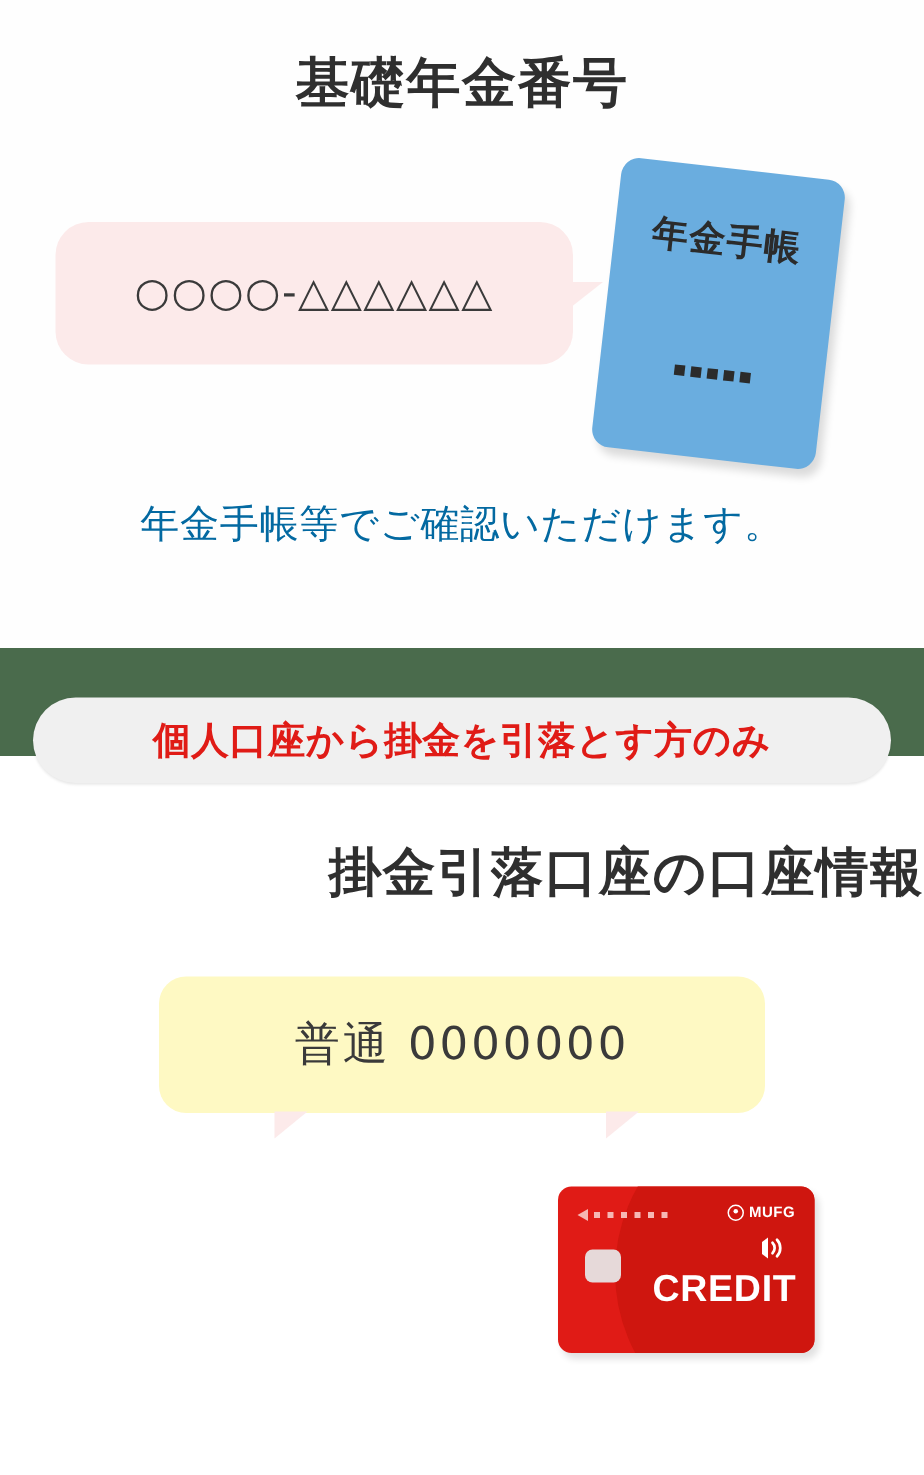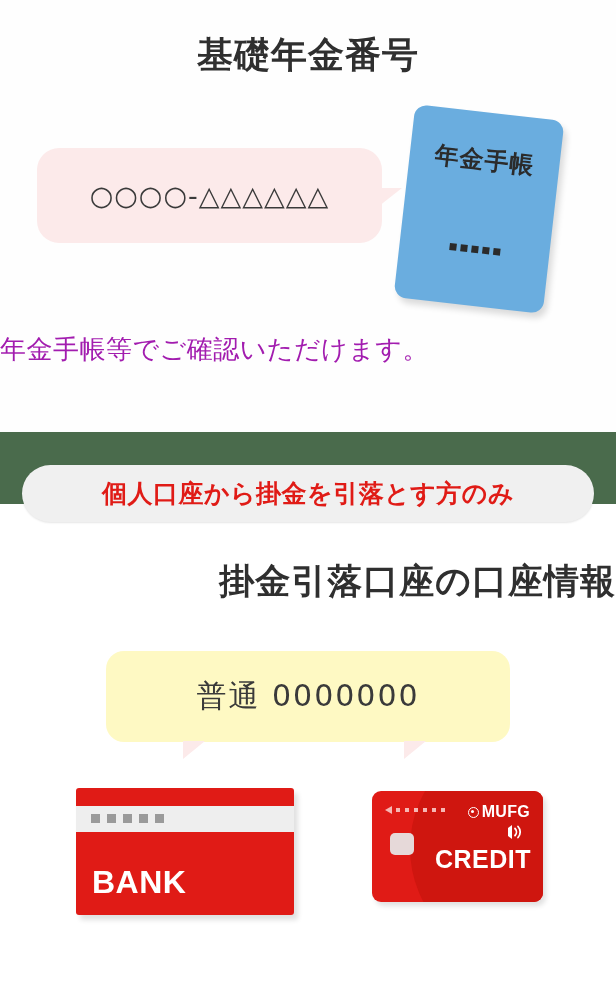--- a/index.html
+++ b/index.html
@@ -128,23 +128,23 @@
   .booklet-dashes i {
     display: block;
     width: 7px; height: 7px;
     background: #2b2b2b;
   }
 
   .sec1-caption {
     position: absolute;
     left: 0; top: 332px;
     width: 616px;
-    text-align: left;
+    text-align: center;
     font-size: 26px;
-    color: #a21caf;
+    color: #0369a1;
     letter-spacing: 0.5px;
   }
 
   
   .green-band {
     position: absolute;
     left: 0; top: 432px;
     width: 616px;
     height: 72px;
     background: #4a6b4c;
@@ -321,21 +321,21 @@
   }
   .credit-brand-mark::after {
     content: "";
     position: absolute;
     left: 2.2px; top: 2.2px;
     width: 3.2px; height: 3.2px;
     border-radius: 50%;
     background: #ffffff;
   }
   .credit-brand-text {
-    font-size: 16px;
+    font-size: 10px;
     font-weight: bold;
     color: #ffffff;
     letter-spacing: 0.3px;
   }
   .credit-wave {
     position: absolute;
     right: 20px; top: 33px;
     width: 18px; height: 16px;
   }
   .credit-label {
@@ -387,31 +387,20 @@
     </div>
 
     <div class="sec2-title">掛金引落口座の口座情報</div>
 
     <div class="bubble-two">
       <span class="bubble-two-text">普通 0000000</span>
     </div>
     <div class="bubble-two-tail-a"></div>
     <div class="bubble-two-tail-b"></div>
 
-    <div class="bank-card">
-      <div class="bank-stripe"></div>
-      <div class="bank-stripe-dots">
-        <i></i>
-          <i></i>
-          <i></i>
-          <i></i>
-          <i></i>
-      </div>
-      <div class="bank-label">BANK</div>
-    </div>
   </div>
 
   <div class="credit-card">
     <div class="credit-sheen"></div>
     <div class="credit-arrow"></div>
     <div class="credit-dots">
       <i></i>
         <i></i>
         <i></i>
         <i></i>

